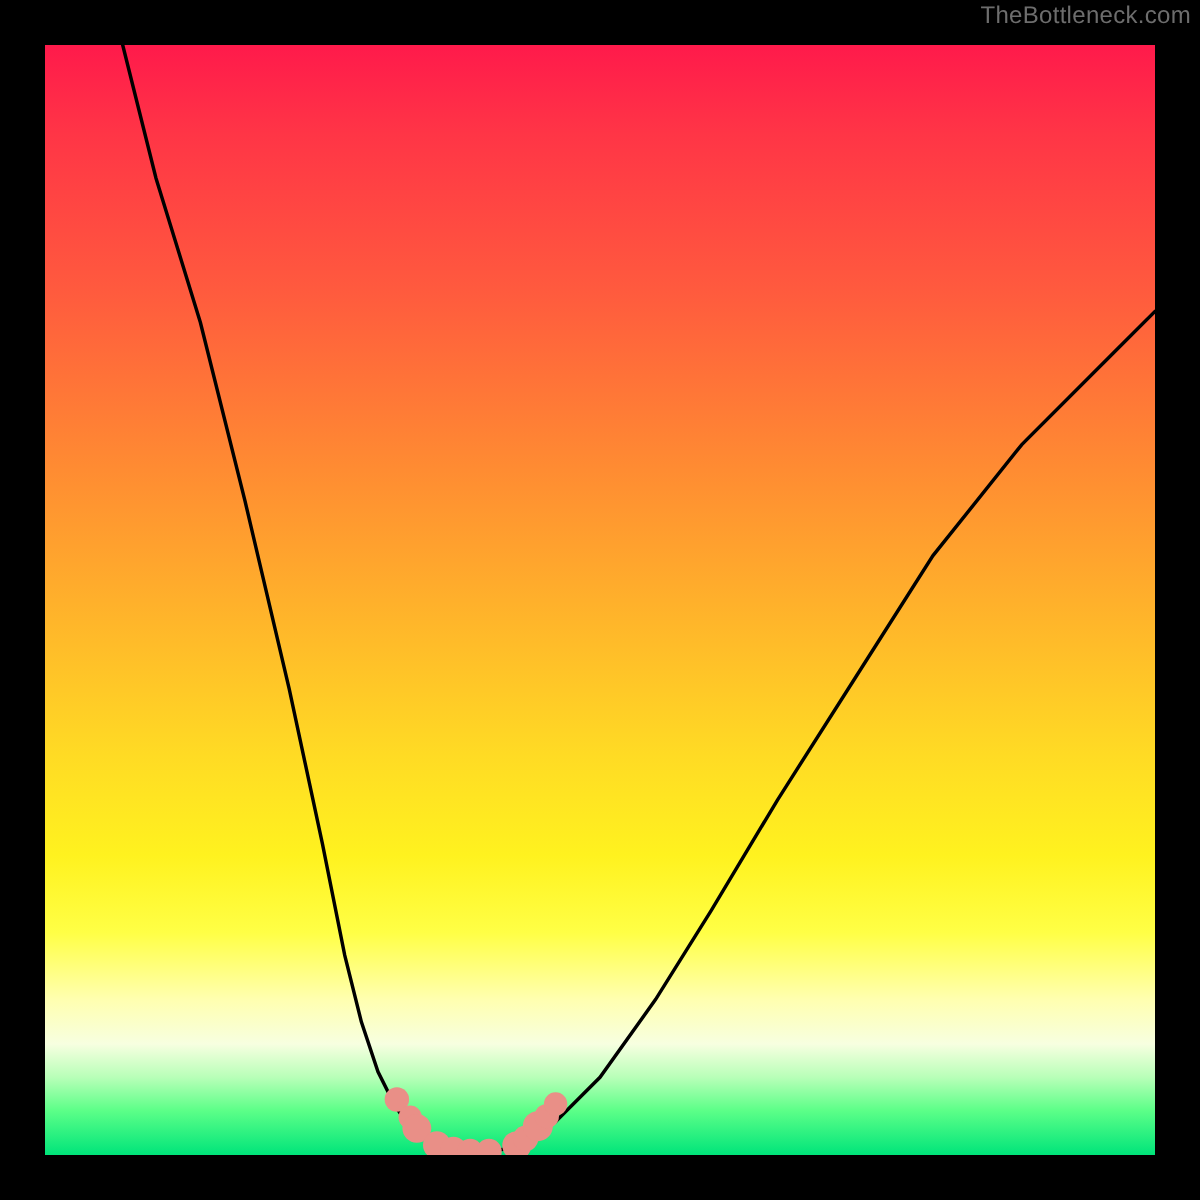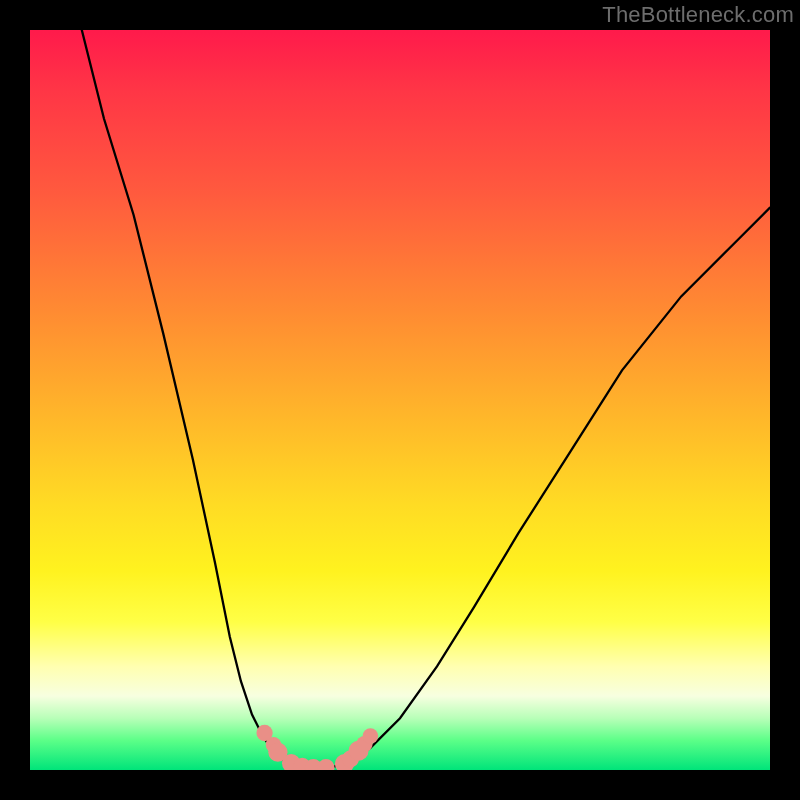--- a/index.html
+++ b/index.html
@@ -46,21 +46,21 @@
     left: 0;
     top: 0;
     width: 100%;
     height: 100%;
   }
   .watermark {
     position: absolute;
     top: 2px;
     right: 6px;
     color: #6d6d6d;
-    font-size: 22px;
+    font-size: 16px;
     letter-spacing: 0.2px;
     font-weight: 400;
     pointer-events: none;
   }
 </style>
 </head>
 <body>
 
 <div class="stage">
 

